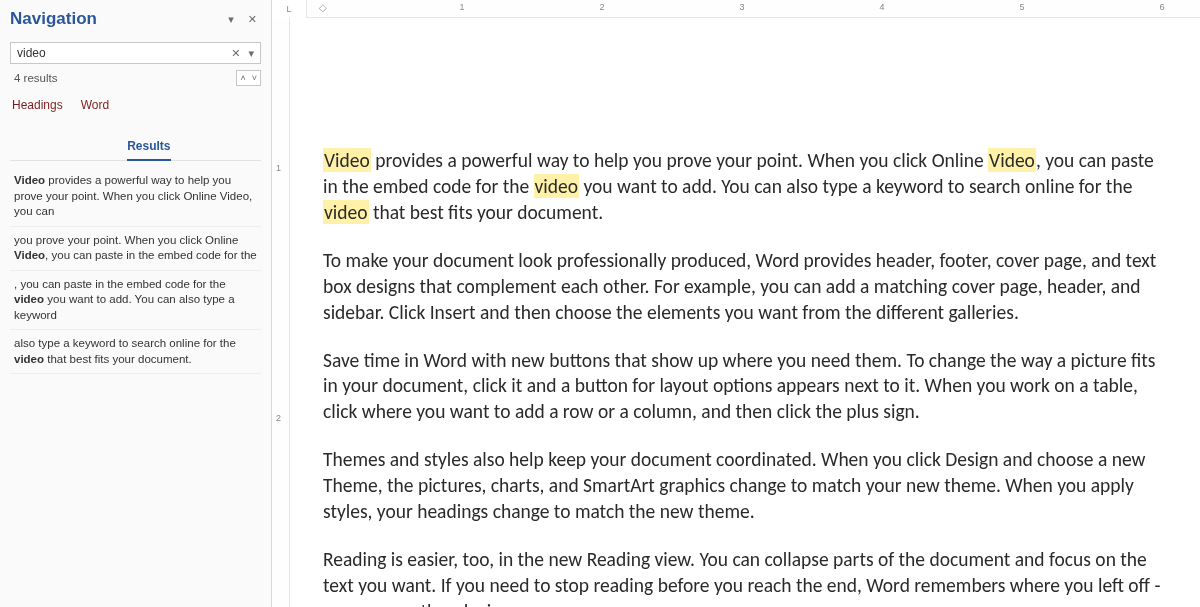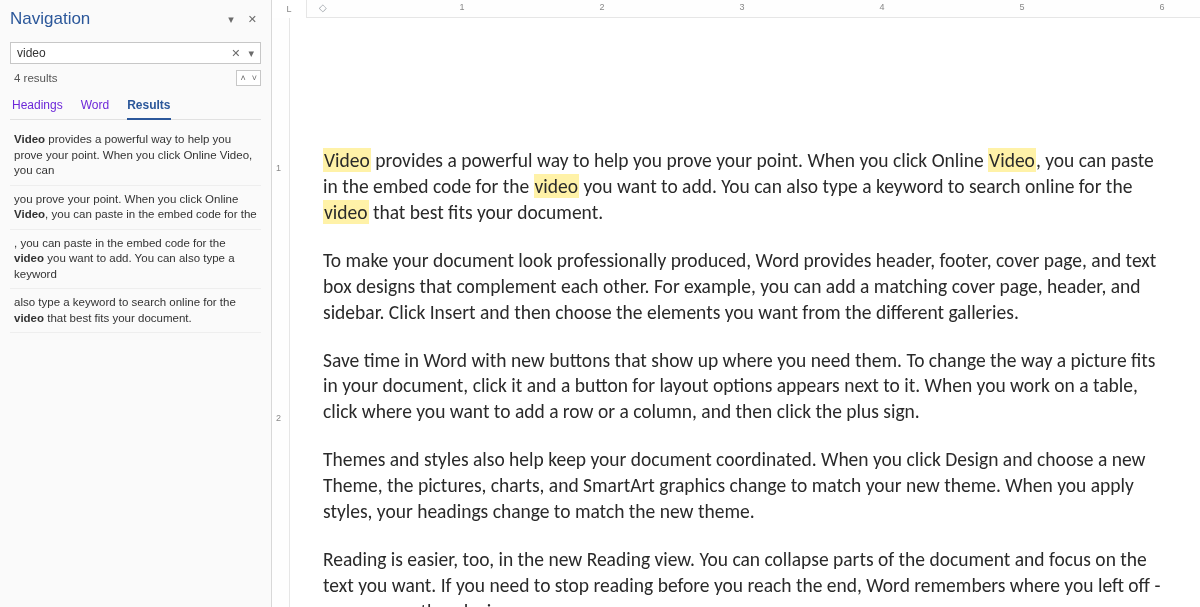--- a/index.html
+++ b/index.html
@@ -32,21 +32,21 @@
   }
   .nav-head {
     display: flex;
     align-items: center;
     gap: 6px;
     height: 30px;
   }
   .nav-title {
     color: var(--accent);
     font-size: 17px;
-    font-weight: 400;
+    font-weight: 700;
     flex: 1;
   }
   .nav-head .icon, .search-icons .sicon, .spin .spbtn {
     color: #6b6b6b;
     font-size: 11px;
     cursor: pointer;
     padding: 2px 4px;
   }
   .search-row {
     margin-top: 8px;
@@ -83,29 +83,30 @@
   .nav-tabs {
     display: flex;
     gap: 18px;
     margin-top: 8px;
     border-bottom: 1px solid var(--pane-border);
     font-size: 12px;
     padding: 0 2px;
   }
   .nav-tab {
     padding: 4px 0 6px;
-    color: #6d28d9;
+    color: #7f1d1d;
     cursor: pointer;
     border-bottom: 2px solid transparent;
     margin-bottom: -1px;
   }
   .nav-tab.active {
     color: var(--accent);
     font-weight: 600;
     border-bottom-color: var(--accent);
+    margin-top: 41px;
   }
   .results {
     margin-top: 6px;
     overflow: auto;
     font-size: 11.5px;
     color: #333;
   }
   .result-item {
     padding: 6px 4px;
     border-bottom: 1px solid #eee;

